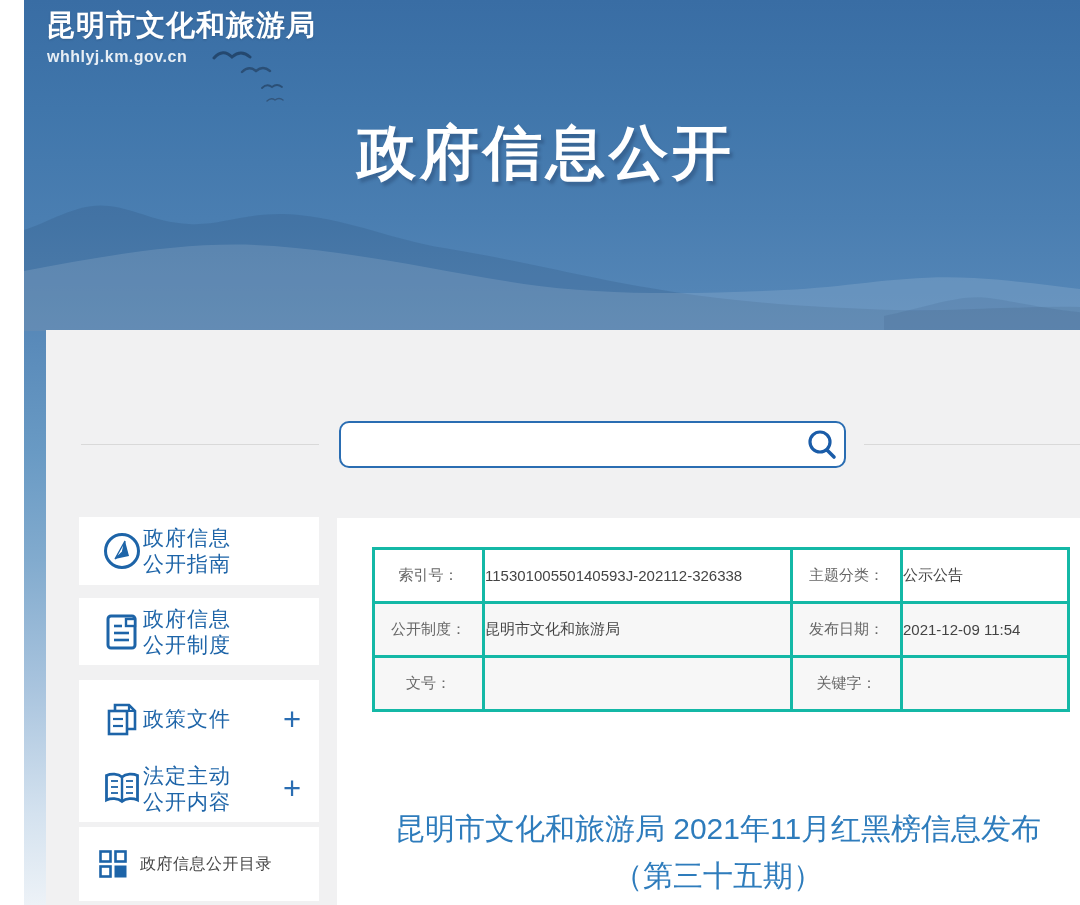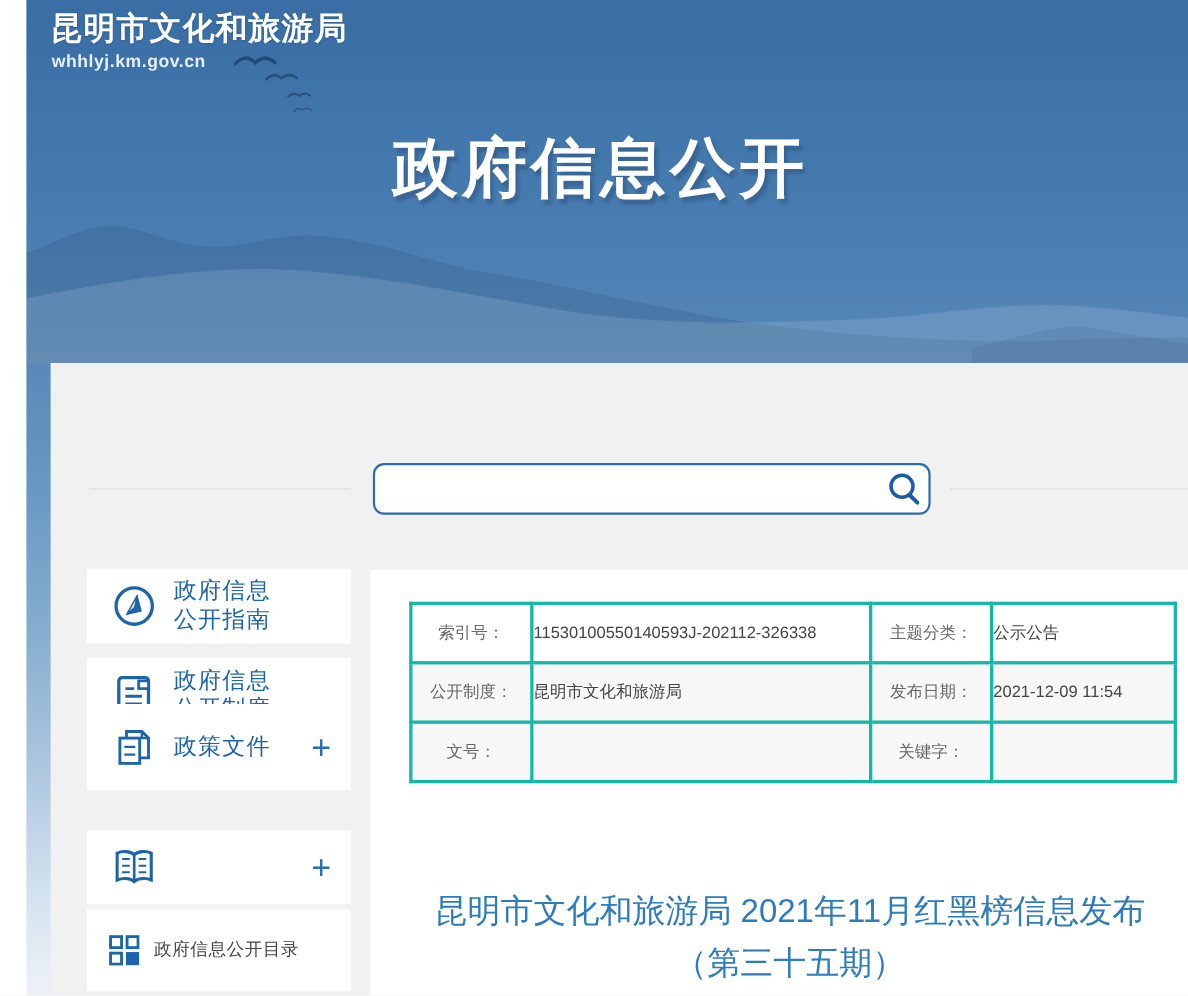--- a/index.html
+++ b/index.html
@@ -53,33 +53,33 @@
     font-family:"Liberation Sans","DejaVu Sans",sans-serif;
   }
   .search-btn{
     width:44px; height:100%; border:none; background:transparent; cursor:pointer;
     display:flex; align-items:center; justify-content:center;
   }
 
   
   .side-card{
     position:absolute; left:55px; width:240px; background:#ffffff;
-    display:flex; align-items:center; gap:15px; padding:0 14px 0 22px;
+    display:flex; align-items:center; gap:0; padding:0 14px 0 22px;
     cursor:pointer;
   }
   .side-card .txt{
     font-size:21px; color:#1d64a8; line-height:26px; letter-spacing:1px;
   }
   .side-card .plus{
     margin-left:auto; font-size:31px; font-weight:300; color:#2a6db2; line-height:1;
     padding-right:4px;
   }
   #card-1{ top:517px; height:68px; }
   #card-2{ top:598px; height:67px; }
-  #card-3{ top:640px; height:78px; }
+  #card-3{ top:680px; height:78px; }
   #card-4{ top:755px; height:67px; }
   #card-5{ top:827px; height:74px; padding-left:20px; gap:13px; }
   #card-5 .txt{ font-size:16px; color:#474747; letter-spacing:.5px; }
 
   
   .main-card{
     position:absolute; left:313px; top:518px; width:762px; height:387px;
     background:#ffffff;
   }
   .doc-table{
@@ -186,20 +186,24 @@
       <svg class="icon-svg" width="42" height="42" viewBox="0 0 42 42">
         <path d="M21 9 C17 5.5 10 5.5 5.5 7.5 V32 C10 30 17 30 21 33.5 C25 30 32 30 36.5 32 V7.5 C32 5.5 25 5.5 21 9 Z" fill="#ffffff" stroke="#1d64a8" stroke-width="2.8"></path>
         <line x1="21" y1="9" x2="21" y2="33" stroke="#1d64a8" stroke-width="2.4"></line>
         <line x1="10" y1="13" x2="17" y2="13" stroke="#1d64a8" stroke-width="1.8"></line>
         <line x1="10" y1="19" x2="17" y2="19" stroke="#1d64a8" stroke-width="1.8"></line>
         <line x1="10" y1="25" x2="17" y2="25" stroke="#1d64a8" stroke-width="1.8"></line>
         <line x1="25" y1="13" x2="32" y2="13" stroke="#1d64a8" stroke-width="1.8"></line>
         <line x1="25" y1="19" x2="32" y2="19" stroke="#1d64a8" stroke-width="1.8"></line>
         <line x1="25" y1="25" x2="32" y2="25" stroke="#1d64a8" stroke-width="1.8"></line>
       </svg>
+      <div class="txt">
+        <div>法定主动</div>
+        <div>公开内容</div>
+      </div>
       <div class="plus">+</div>
     </div>
 
     <div class="side-card" id="card-5">
       <svg class="icon-svg" width="28" height="28" viewBox="0 0 28 28">
         <rect x="1.5" y="1.5" width="10" height="10" fill="none" stroke="#1d64a8" stroke-width="2.6"></rect>
         <rect x="16.5" y="1.5" width="10" height="10" fill="none" stroke="#1d64a8" stroke-width="2.6"></rect>
         <rect x="1.5" y="16.5" width="10" height="10" fill="none" stroke="#1d64a8" stroke-width="2.6"></rect>
         <rect x="15.5" y="15.5" width="12" height="12" fill="#1d64a8"></rect>
       </svg>

